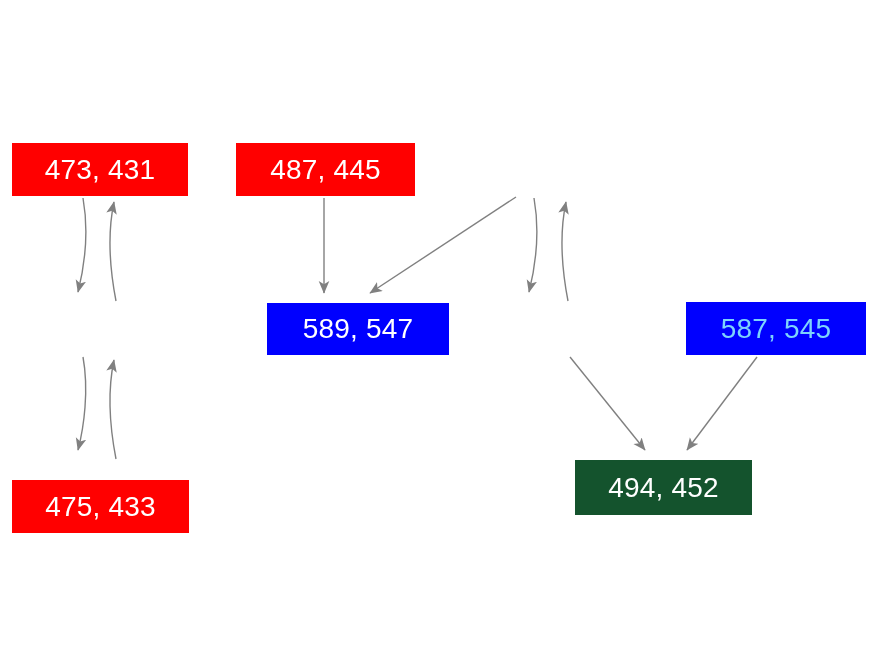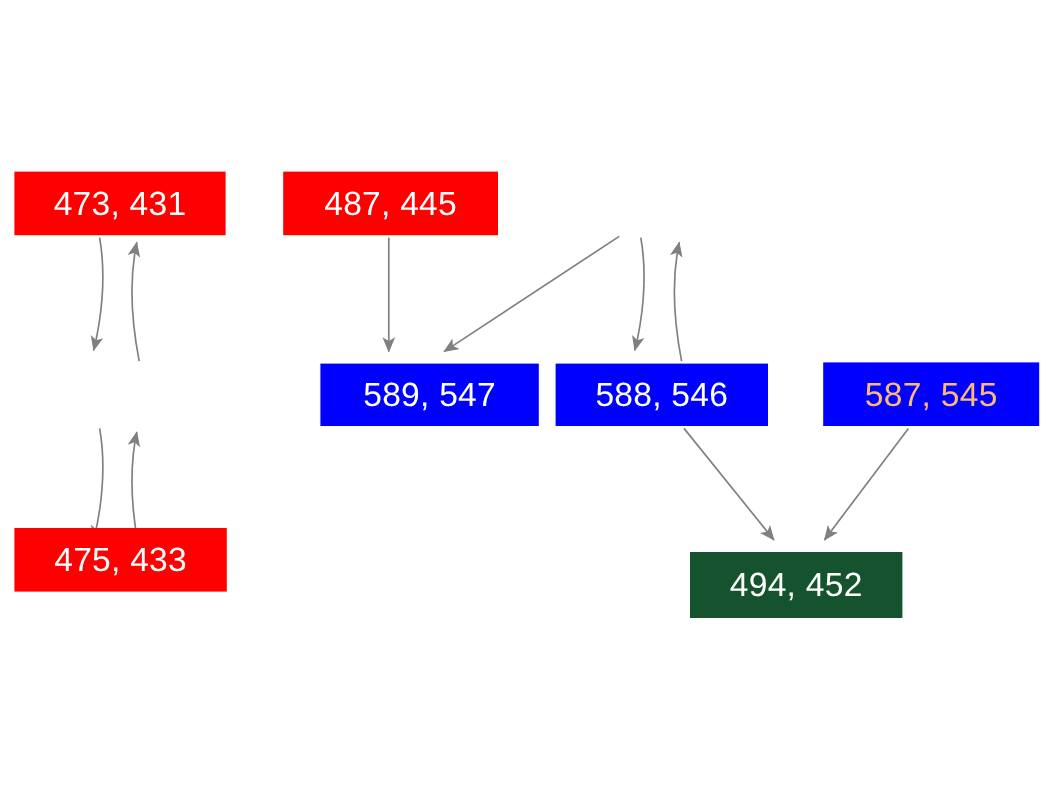--- a/index.html
+++ b/index.html
@@ -73,26 +73,23 @@
 
   <div class="node" style="left: 12px; top: 143px; width: 176px; height: 53px; background: rgb(255, 0, 0); color: rgb(255, 255, 255);">
     <span class="node-label">473, 431</span>
   </div>
   <div class="node" style="left: 236px; top: 143px; width: 179px; height: 53px; background: rgb(255, 0, 0); color: rgb(255, 255, 255);">
     <span class="node-label">487, 445</span>
   </div>
   <div class="node" style="left: 236px; top: 303px; width: 182px; height: 52px; background: rgb(0, 0, 255); color: rgb(255, 255, 255); margin-left: 31px;">
     <span class="node-label">589, 547</span>
   </div>
-  <div class="node" style="left: 463px; top: 303px; width: 177px; height: 52px; background: rgb(0, 0, 255); color: rgb(255, 255, 255);">
-    <span class="node-label">588, 546</span>
-  </div>
-  <div class="node" style="left: 686px; top: 302px; width: 180px; height: 53px; background: rgb(0, 0, 255); color: #fdba74;">
+  <div class="node" style="left: 686px; top: 302px; width: 180px; height: 53px; background: rgb(0, 0, 255); color: #7dd3fc;">
     <span class="node-label">587, 545</span>
   </div>
-  <div class="node" style="left: 12px; top: 440px; width: 177px; height: 53px; background: rgb(255, 0, 0); color: rgb(255, 255, 255);">
+  <div class="node" style="left: 12px; top: 480px; width: 177px; height: 53px; background: rgb(255, 0, 0); color: rgb(255, 255, 255);">
     <span class="node-label">475, 433</span>
   </div>
   <div class="node" style="left: 575px; top: 460px; width: 177px; height: 55px; background: #14532d; color: rgb(255, 255, 255);">
     <span class="node-label">494, 452</span>
   </div>
 
 </div>
 
 </body></html>

